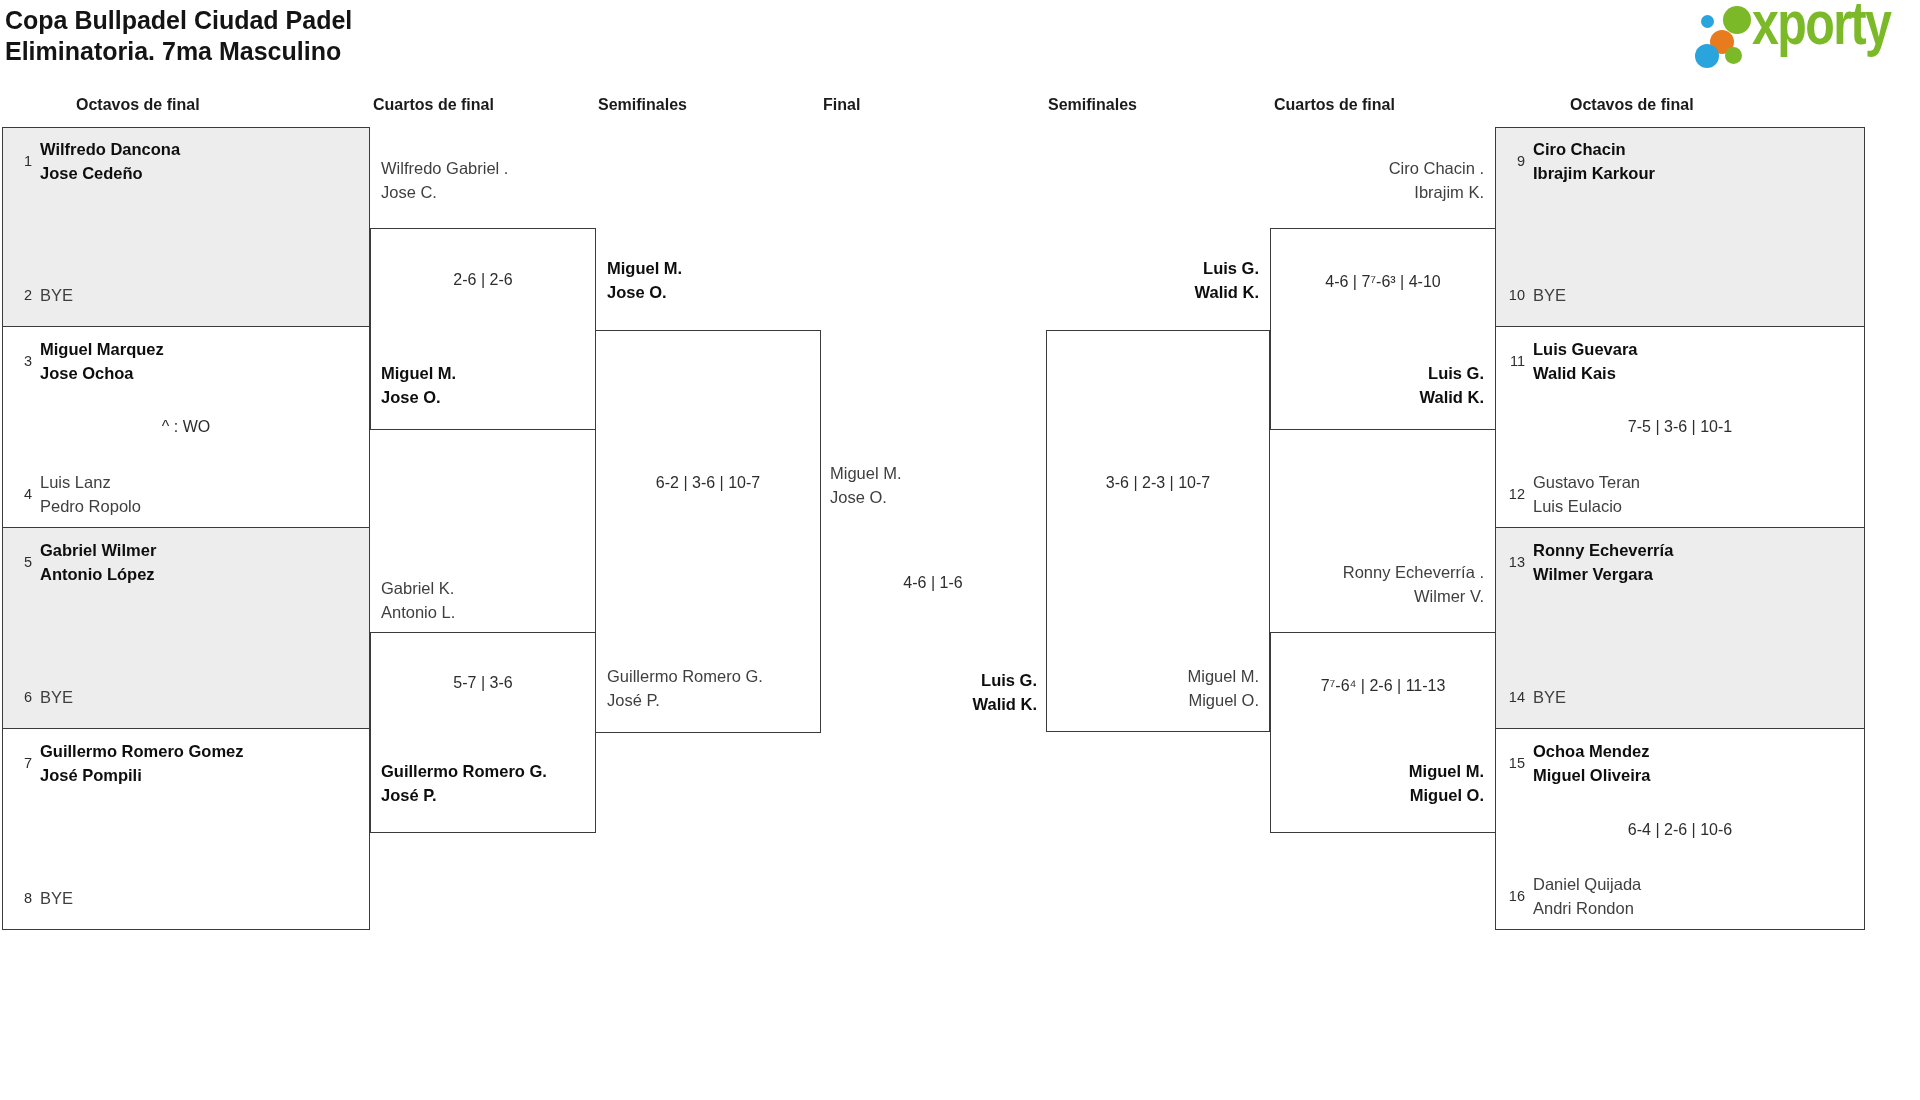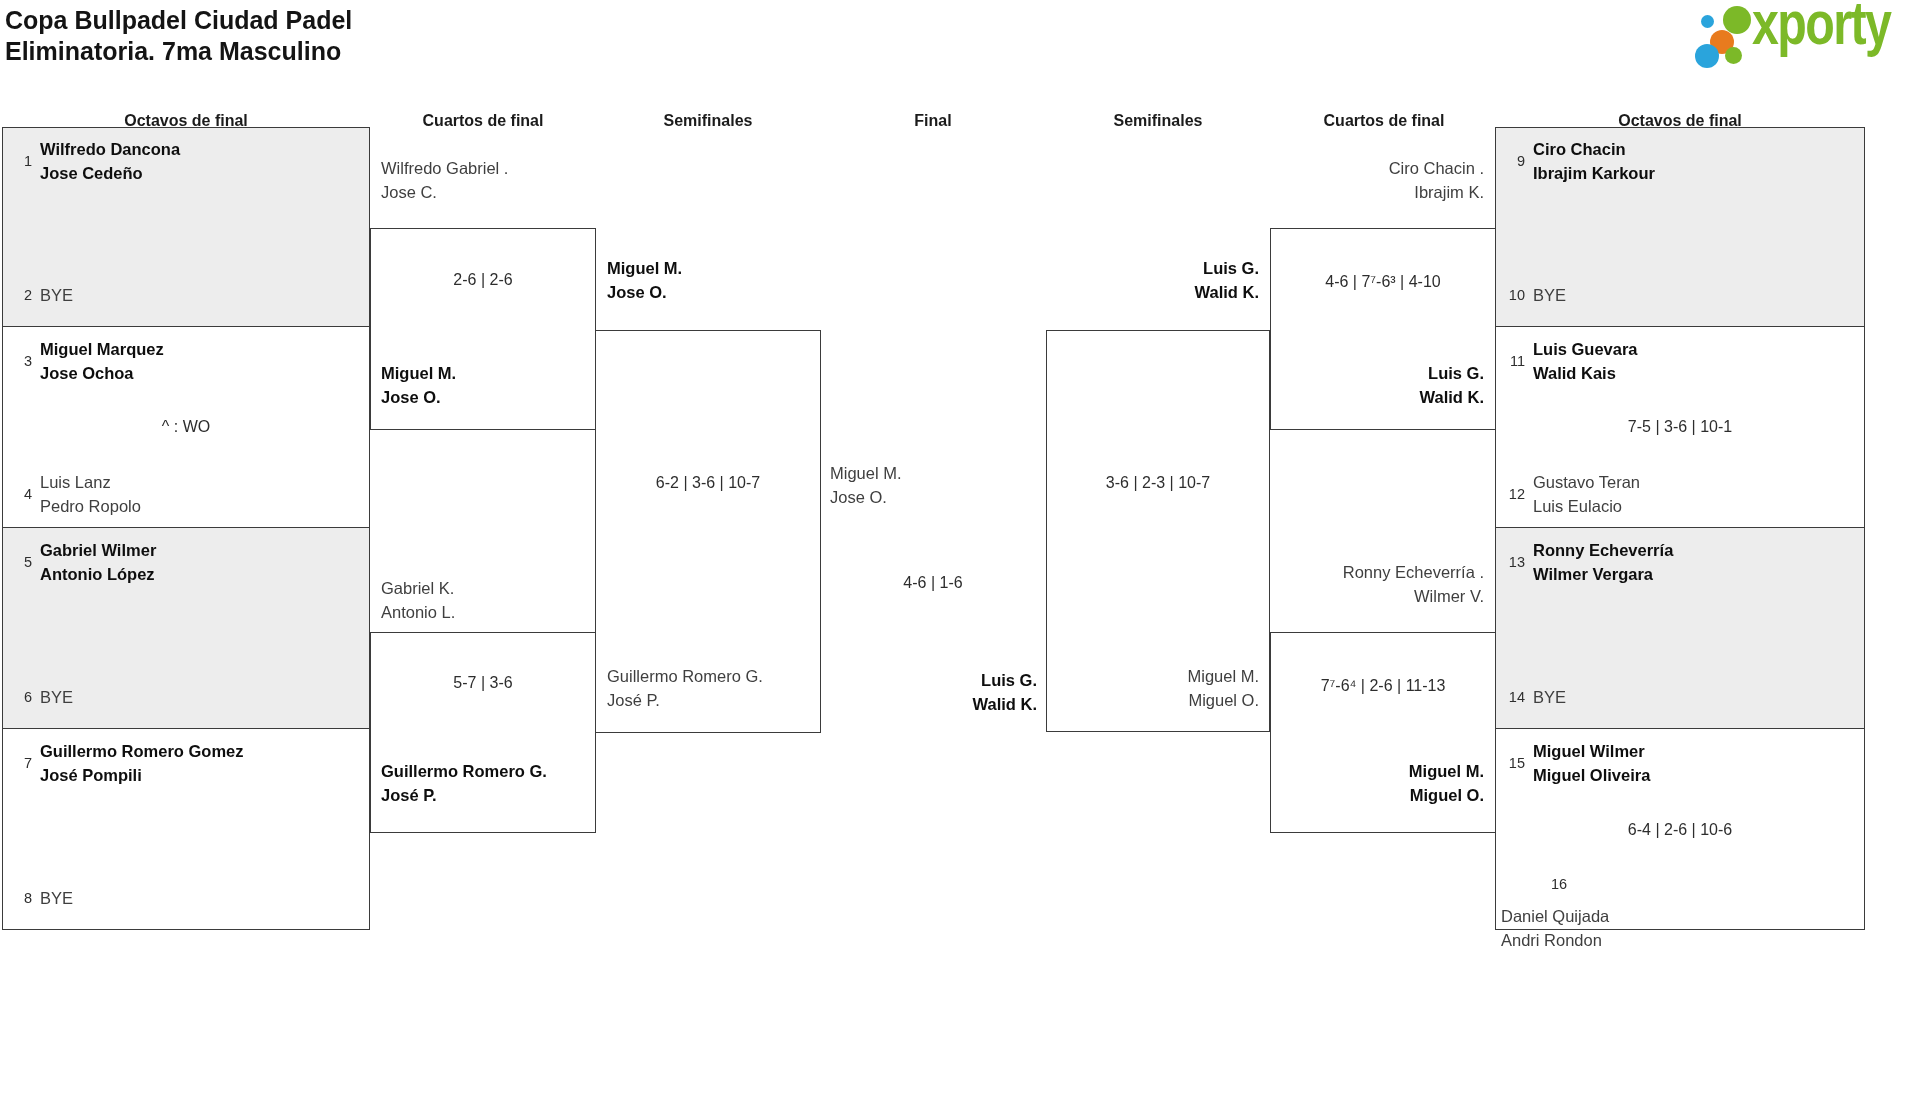--- a/index.html
+++ b/index.html
@@ -4,21 +4,21 @@
 <style>
   html,body { margin:0; padding:0; background:#ffffff; }
   #page {
     position:relative; width:1920px; height:1100px;
     font-family:"Liberation Sans", sans-serif;
     color:#1c1c1c; overflow:hidden; background:#ffffff;
   }
   
   .title-line { position:absolute; left:5px; font-size:25px; font-weight:600; color:#141414; letter-spacing:0; white-space:nowrap; }
   
-  .round-header { position:absolute; top:96px; width:220px; text-align:center; font-size:16px; font-weight:600; color:#1b1b1b; white-space:nowrap;margin-top:16px; }
+  .round-header { position:absolute; top:96px; width:220px; text-align:left; font-size:16px; font-weight:600; color:#1b1b1b; white-space:nowrap; }
   
   .box { position:absolute; border:1.5px solid #3b3b3b; box-sizing:border-box; background:transparent; }
   .box.gray { background:#ededed; }
   
   .entry { position:absolute; display:flex; gap:8px; align-items:center; }
   .seed { width:24px; flex:none; text-align:right; font-size:14.5px; line-height:24px; color:#2e2e2e; }
   .names { white-space:nowrap; }
   .ln { display:block; line-height:24px; font-size:16.5px; }
   .reg .ln { font-weight:400; color:#3f3f3f; }
   .bold .ln { font-weight:700; color:#0e0e0e; }
@@ -181,26 +181,26 @@
   <div class="entry" style="left:1501px;top:685px;">
     <span class="seed">14</span>
     <span class="names reg">
         <span class="ln">BYE</span>
       </span>
   </div>
 
   <div class="entry" style="left:1501px;top:739px;">
     <span class="seed">15</span>
     <span class="names bold">
-      <span class="ln">Miguel Wilmer</span>
+      <span class="ln">Ochoa Mendez</span>
       <span class="ln">Miguel Oliveira</span>
     </span>
   </div>
   <div class="score" style="left:1495px;top:818px;width:370px;">6-4 | 2-6 | 10-6</div>
-  <div class="entry" style="left:1501px;top:872px;flex-direction:column;">
+  <div class="entry" style="left:1501px;top:872px;">
     <span class="seed">16</span>
     <span class="names reg">
       <span class="ln">Daniel Quijada</span>
       <span class="ln">Andri Rondon</span>
     </span>
   </div>
 
   <div class="lbl reg" style="left:381px;top:156px;">
     <span class="ln">Wilfredo Gabriel .</span>
     <span class="ln">Jose C.</span>

